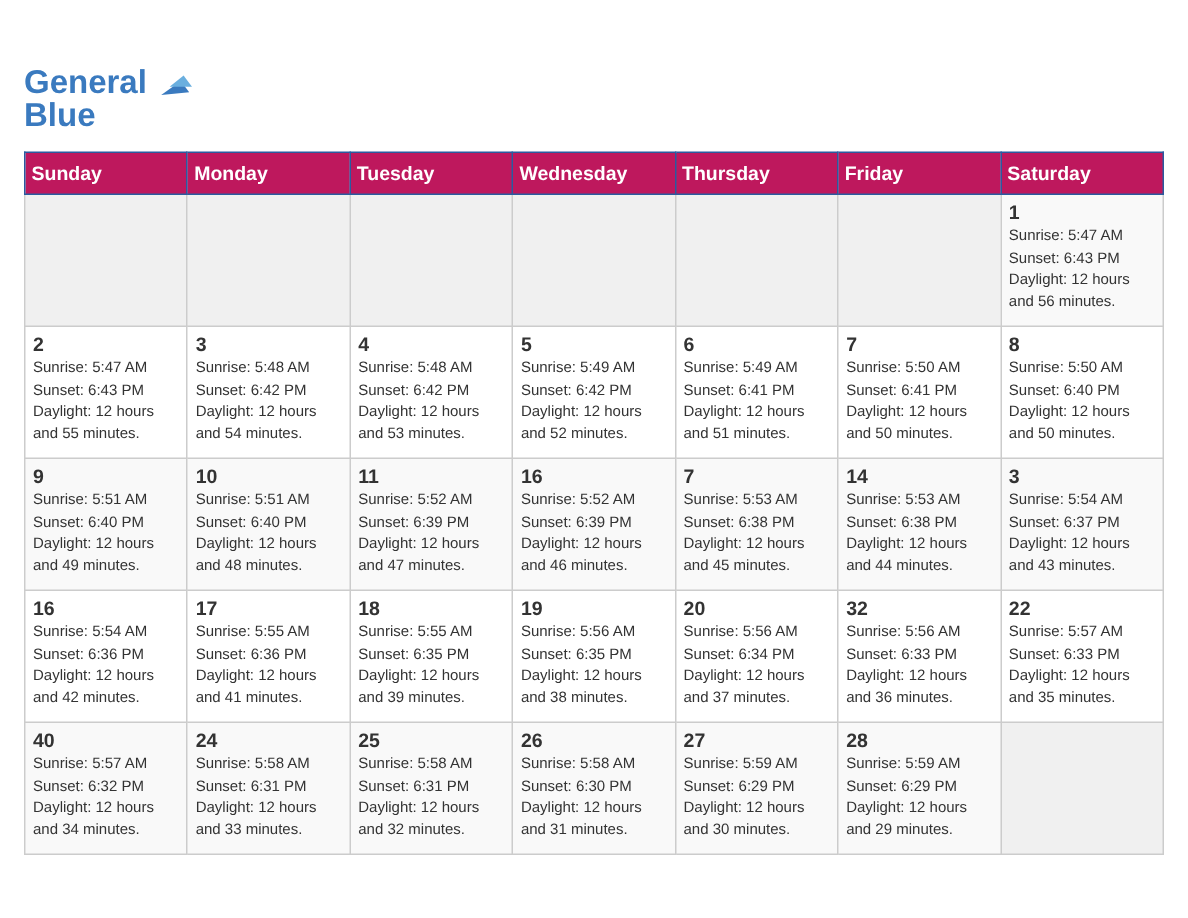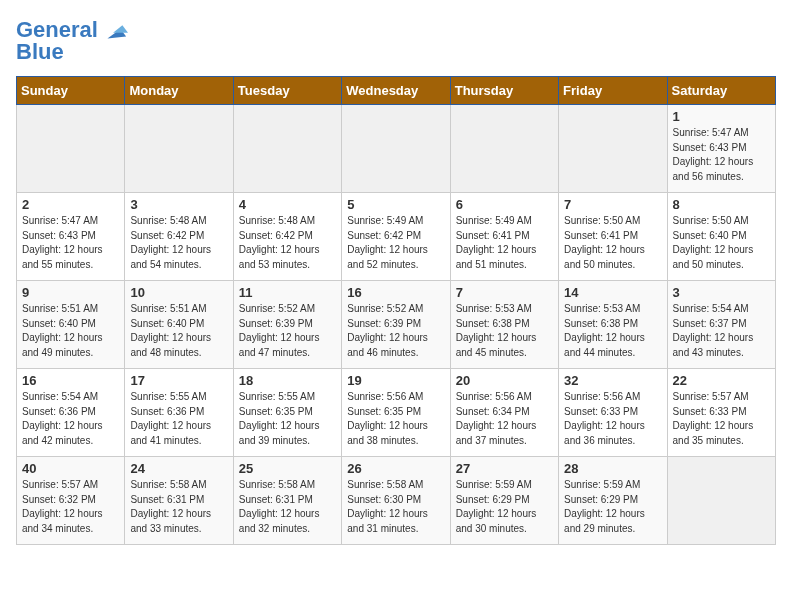--- a/index.html
+++ b/index.html
@@ -12,20 +12,21 @@
     }
     .header-area {
       display: flex;
       justify-content: space-between;
       align-items: flex-start;
       margin-bottom: 12px;
     }
     .logo {
       display: flex;
       align-items: center;
+      margin-top: 25px;
     }
     .logo-text {
       font-size: 22px;
       font-weight: bold;
       color: #333;
       line-height: 1.1;
     }
     .logo-text span {
       color: #3a7abf;
     }
@@ -47,21 +48,21 @@
     .calendar-subtitle {
       font-size: 16px;
       color: #555;
     }
     table {
       width: 100%;
       border-collapse: collapse;
       table-layout: fixed;
     }
     thead tr th {
-      background-color: #a16207;
+      background-color: #be185d;
       color: #fff;
       font-size: 13px;
       font-weight: bold;
       padding: 6px 4px;
       text-align: left;
       border: 1px solid #2a5a9f;
     }
     tbody tr td {
       border: 1px solid #ccc;
       vertical-align: top;

